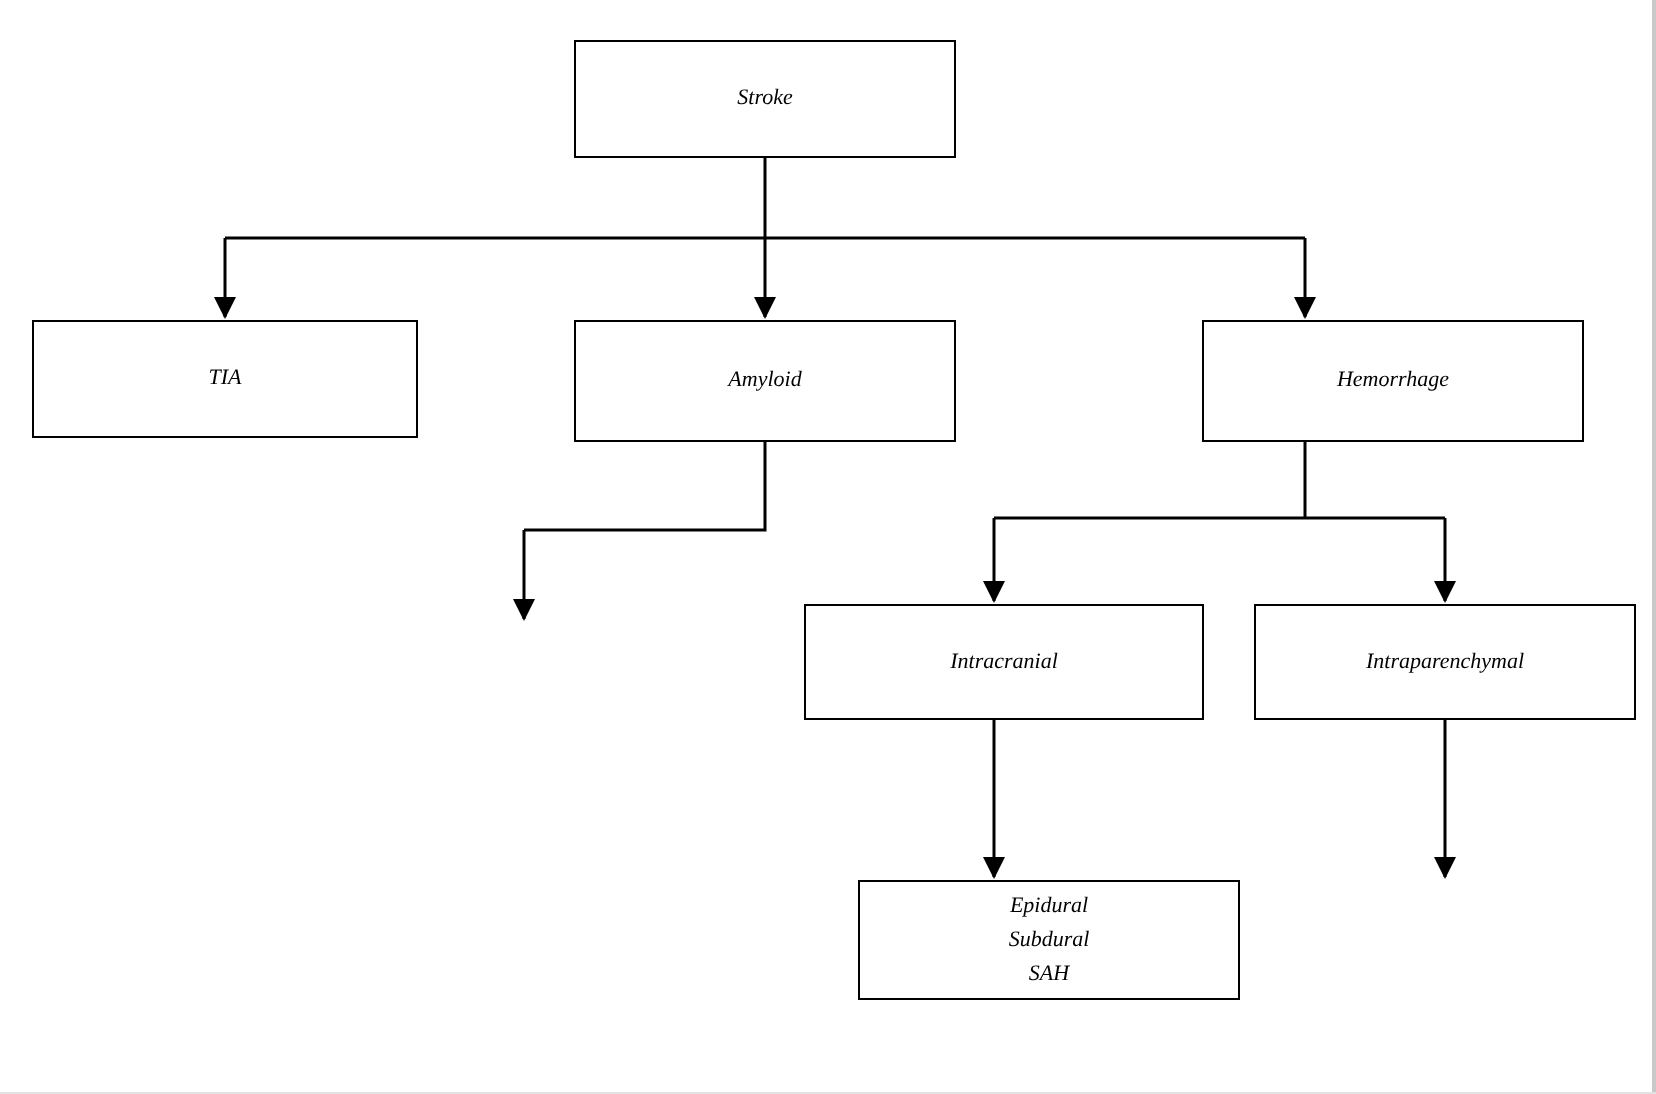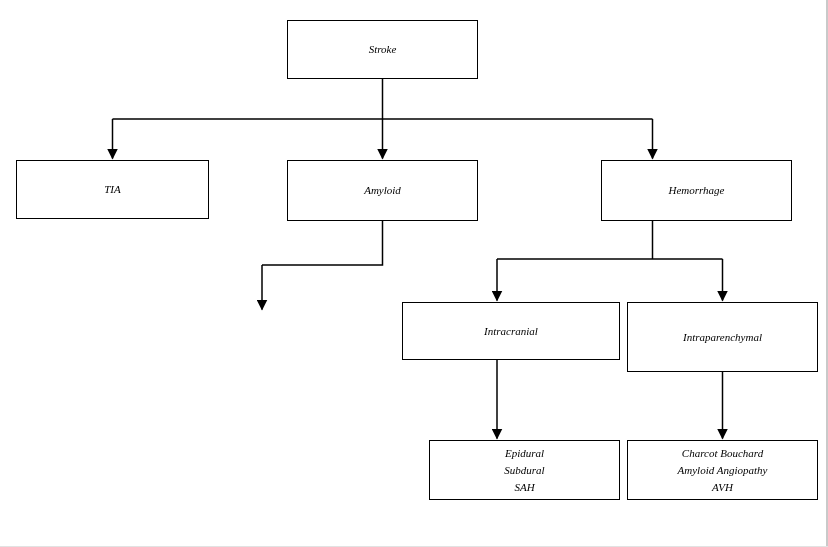--- a/index.html
+++ b/index.html
@@ -29,22 +29,22 @@
     font-size: 11px;
     line-height: 17px;
     white-space: pre-line;
     font-style: italic;
   }
   .n-stroke           { left: 287px; top: 20px;  width: 191px; height: 59px; }
   .n-tia              { left: 16px;  top: 160px; width: 193px; height: 59px; }
   .n-ischemia         { left: 287px; top: 160px; width: 191px; height: 61px; }
   .n-hemorrhage       { left: 557px; top: 160px; width: 191px; height: 61px; margin-left: 44px; }
   .n-ischemia-sub     { left: 167px; top: 311px; width: 190px; height: 59px; }
-  .n-intracranial     { left: 402px; top: 302px; width: 218px; height: 58px; }
-  .n-intraparenchymal { left: 627px; top: 302px; width: 191px; height: 70px; }
+  .n-intracranial     { left: 402px; top: 302px; width: 200px; height: 58px; }
+  .n-intraparenchymal { left: 627px; top: 302px; width: 191px; height: 58px; }
   .n-intracranial-sub { left: 401px; top: 440px; width: 191px; height: 60px; margin-left: 28px; }
   .n-intraparen-sub   { left: 627px; top: 440px; width: 191px; height: 60px; }
   .page-edge-right {
     position: absolute;
     right: 0; top: 0;
     width: 2px; height: 547px;
     background: #c9c9c9;
   }
   .page-edge-bottom {
     position: absolute;
@@ -95,20 +95,17 @@
 
 
   <div class="node n-intracranial">Intracranial</div>
 
   <div class="node n-intraparenchymal">Intraparenchymal</div>
 
   <div class="node n-intracranial-sub">Epidural
 Subdural
 SAH</div>
 
-  <div class="node n-intraparen-sub">Charcot Bouchard
-Amyloid Angiopathy
-AVH</div>
 
   <div class="page-edge-right"></div>
   <div class="page-edge-bottom"></div>
 
 </div>
 
 </body></html>

